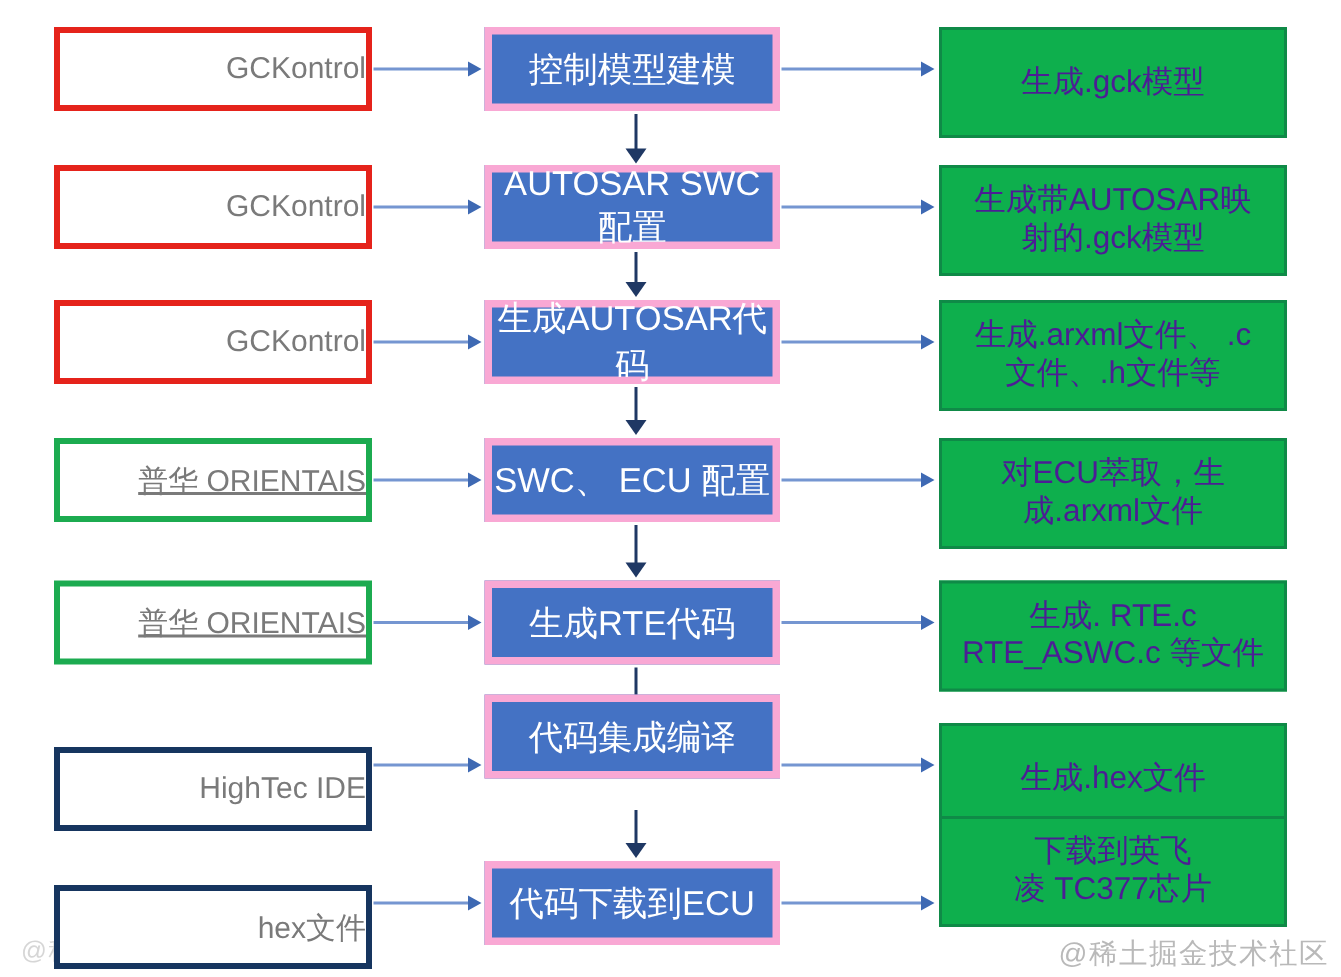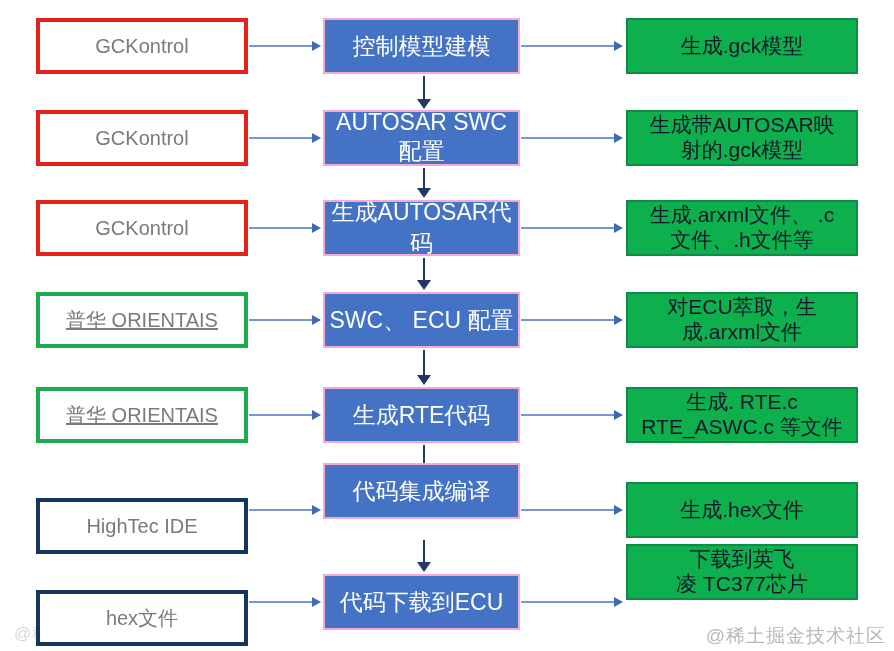--- a/index.html
+++ b/index.html
@@ -2,30 +2,30 @@
 <html><head>
 <meta charset="utf-8">
 <style>
   html,body{margin:0;padding:0;background:#fff;}
   body{font-family:"Liberation Sans","DejaVu Sans",sans-serif;}
   .canvas{position:relative;width:894px;height:651px;background:#fff;overflow:hidden;margin:0 auto;}
 
   .row-box{position:absolute;box-sizing:border-box;display:flex;align-items:center;justify-content:center;text-align:center;}
 
   
-  .tool-box{left:36px;width:212px;height:56px;background:#ffffff;border:4px solid #999;color:#7a7a7a;font-size:20px;}
+  .tool-box{left:36px;width:212px;height:56px;background:#ffffff;border:4px solid #999;color:#7a7a7a;font-size:20px;justify-content:flex-end;}
   .tool-box.red{border-color:#e5231b;}
   .tool-box.green{border-color:#1cab50;text-decoration:underline;}
   .tool-box.navy{border-color:#16355f;margin-top:16px;}
 
   
-  .step-box{left:323px;width:197px;height:56px;background:#4472c4;border:2px solid #f9a8d4;color:#ffffff;font-size:23px;}
+  .step-box{left:323px;width:197px;height:56px;background:#4472c4;border:5px solid #f9a8d4;color:#ffffff;font-size:23px;}
 
   
-  .out-box{left:626px;width:232px;height:56px;background:#0eaf4d;border:2px solid #0f8a47;color:#0f172a;font-size:21px;line-height:1.18;}
+  .out-box{left:626px;width:232px;height:74px;background:#0eaf4d;border:2px solid #0f8a47;color:#4c1d95;font-size:21px;line-height:1.18;}
   .out-box span{white-space:pre-line;}
 
   
   .h-arrow{position:absolute;height:12px;}
   .h-arrow::before{content:"";position:absolute;left:0;right:7px;top:5px;border-top:2px solid #7596d1;}
   .h-arrow::after{content:"";position:absolute;right:0;top:1px;width:0;height:0;
     border-left:9px solid #3e69b3;border-top:5px solid transparent;border-bottom:5px solid transparent;}
 
   
   .v-arrow{position:absolute;left:417px;width:14px;}

